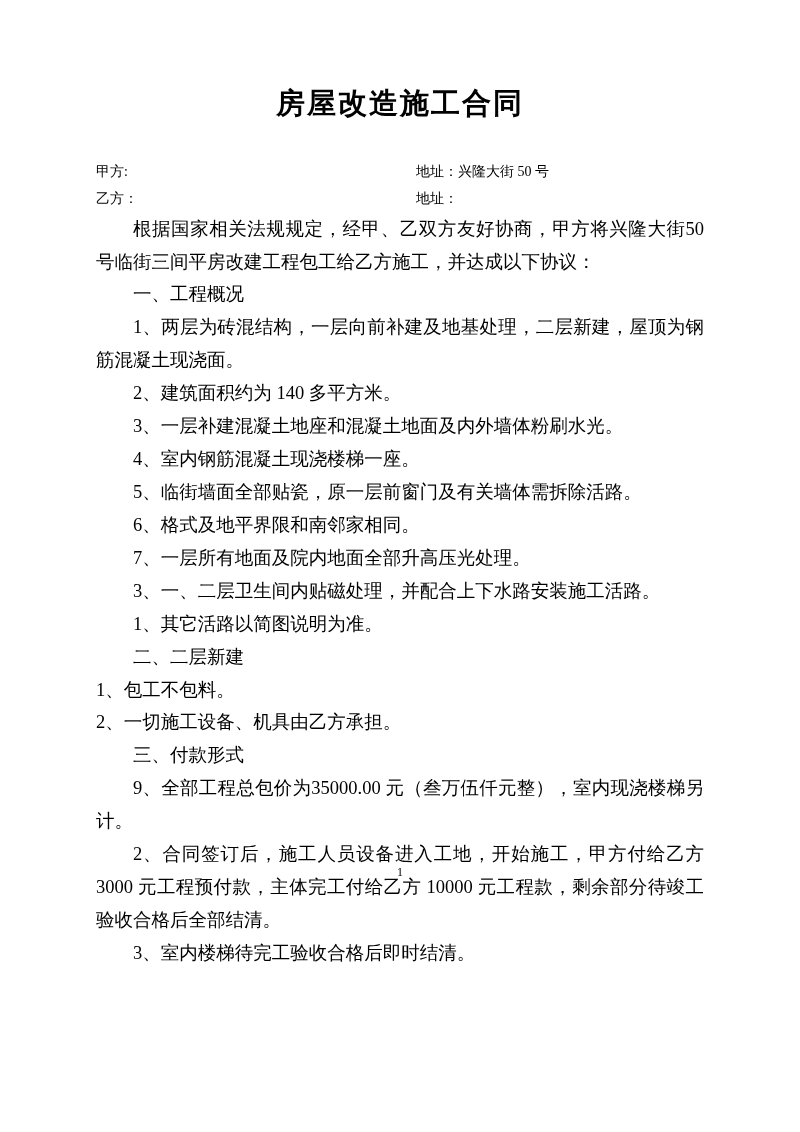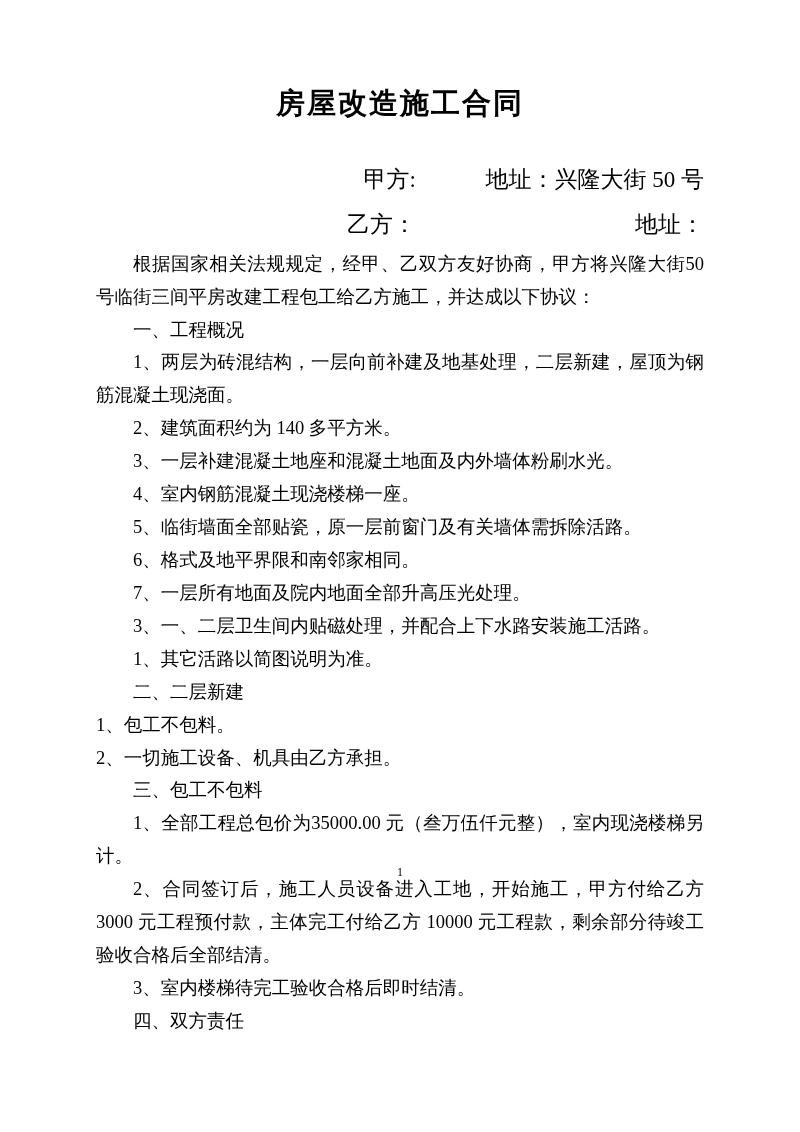--- a/index.html
+++ b/index.html
@@ -25,24 +25,23 @@
   .doc-title {
     text-align: center;
     font-size: 29px;
     font-weight: bold;
     letter-spacing: 2px;
     margin: 24px 0 34px 0;
     font-family: "Liberation Sans", "DejaVu Sans", sans-serif;
   }
   .party-row {
     display: flex;
-    font-size: 23px;
+    font-size: 14px;
     line-height: 1.95;
     margin: 0;
-    text-align: right;
   }
   .party-label {
     width: 320px;
     flex: 0 0 320px;
   }
   .party-addr {
     flex: 1 1 auto;
   }
   p.body-text {
     font-size: 18.5px;
@@ -114,21 +113,20 @@
   <p class="item">5、临街墙面全部贴瓷，原一层前窗门及有关墙体需拆除活路。</p>
   <p class="item">6、格式及地平界限和南邻家相同。</p>
   <p class="item">7、一层所有地面及院内地面全部升高压光处理。</p>
   <p class="item">3、一、二层卫生间内贴磁处理，并配合上下水路安装施工活路。</p>
   <p class="item">1、其它活路以简图说明为准。</p>
 
   <p class="section-head">二、二层新建</p>
   <p class="item-flush">1、包工不包料。</p>
   <p class="item-flush">2、一切施工设备、机具由乙方承担。</p>
 
-  <p class="section-head">三、包工不包料</p>
-  <p class="item">1、全部工程总包价为35000.00 元（叁万伍仟元整），室内现浇楼梯另计。</p>
+  <p class="section-head">三、付款形式</p>
+  <p class="item">9、全部工程总包价为35000.00 元（叁万伍仟元整），室内现浇楼梯另计。</p>
   <p class="item">2、合同签订后，施工人员设备进入工地，开始施工，甲方付给乙方3000 元工程预付款，主体完工付给乙方 10000 元工程款，剩余部分待竣工验收合格后全部结清。</p>
   <p class="item">3、室内楼梯待完工验收合格后即时结清。</p>
 
-  <p class="section-head">四、双方责任</p>
 
   <div class="page-number">1</div>
 </div>
 
 </body></html>

